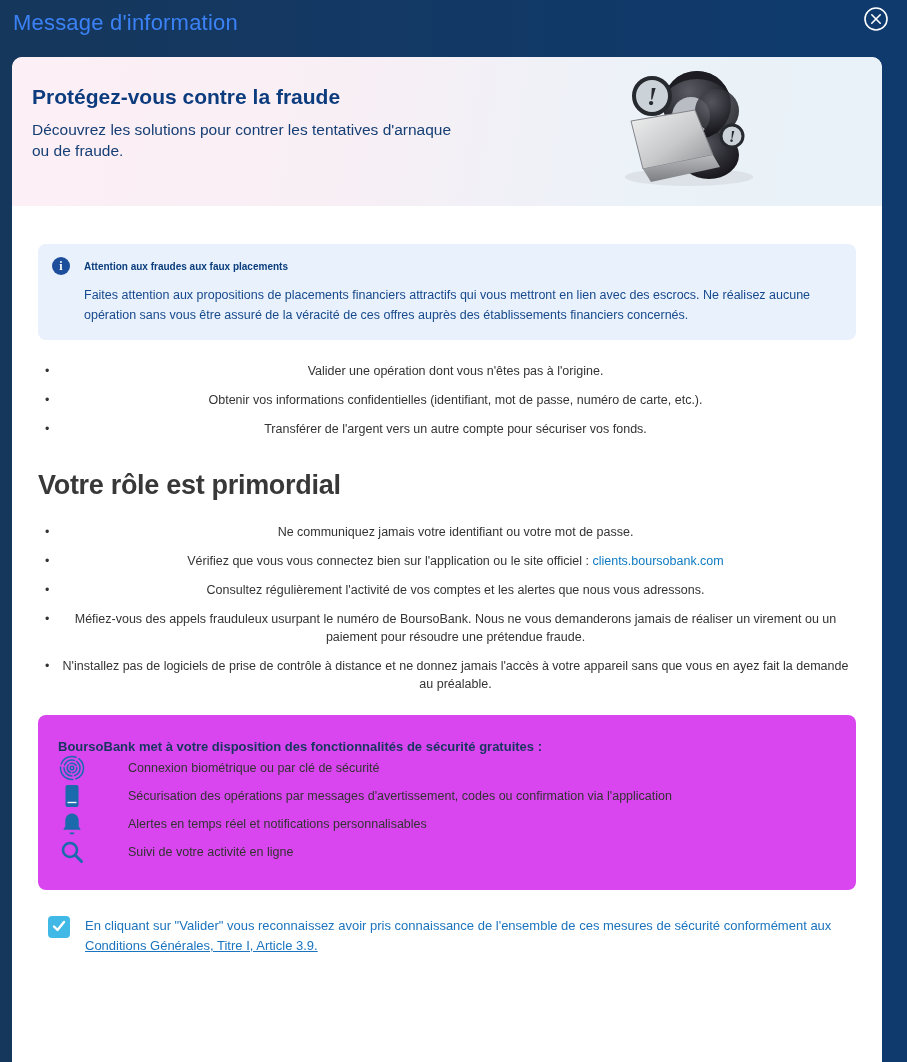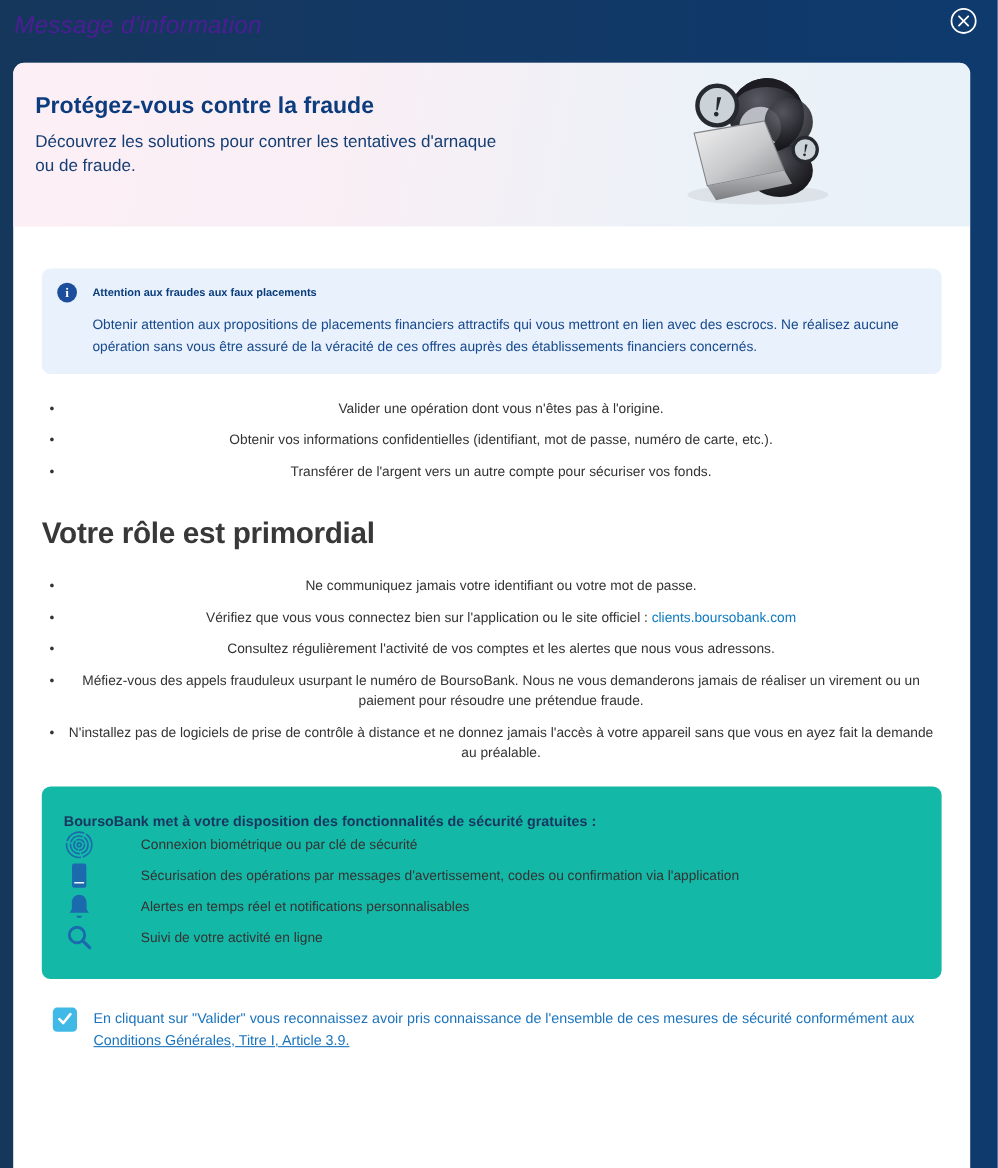--- a/index.html
+++ b/index.html
@@ -4,22 +4,22 @@
 <style>
   html,body{margin:0;padding:0;}
   body{
     width:907px;height:1062px;position:relative;overflow:hidden;
     background:linear-gradient(90deg,#16375c 0%,#0e3a6e 100%);
     font-family:"Liberation Sans",sans-serif;
     -webkit-font-smoothing:antialiased;
   }
   
   .titlebar-title{
-    position:absolute;top:10px;left:13px;color:#4c1d95;
-    font-size:22px;font-weight:400;letter-spacing:.2px;font-style:italic;
+    position:absolute;top:10px;left:13px;color:#3b82f6;
+    font-size:22px;font-weight:400;letter-spacing:.2px;
   }
   .close-btn{
     position:absolute;top:4px;right:16px;width:30px;height:30px;
     cursor:pointer;background:none;border:none;padding:0;
   }
   
   .card{
     position:absolute;left:12px;top:57px;width:870px;height:1005px;
     background:#ffffff;border-radius:10px 10px 0 0;overflow:hidden;
   }
@@ -61,21 +61,21 @@
   }
   .bullets{margin:22px 26px 0 26px;padding:0;list-style:none;}
   .bullets li{
     position:relative;padding-left:17px;margin-bottom:11px;
     font-size:12.5px;line-height:18px;color:#333333;max-width:810px;text-align:center;
   }
   .bullets li::before{content:"•";position:absolute;left:7px;color:#333333;}
   .inline-link{color:#0d7ac1;text-decoration:none;cursor:pointer;}
   
   .security-box{
-    margin:22px 26px 0 26px;background:#14b8a6;border-radius:8px;
+    margin:22px 26px 0 26px;background:#d946ef;border-radius:8px;
     padding:24px 20px 24px 20px;
   }
   .security-intro{font-size:13px;font-weight:700;color:#16365f;}
   .feature-row{display:flex;align-items:center;gap:42px;}
   .feature-icon{width:28px;height:28px;flex:0 0 28px;display:flex;align-items:center;justify-content:center;}
   .feature-label{font-size:12.5px;color:#333333;}
   
   .consent{display:flex;gap:15px;margin:26px 26px 0 36px;align-items:flex-start;}
   .consent-checkbox{
     width:22px;height:22px;flex:0 0 22px;border-radius:4px;background:#41b9e6;
@@ -135,21 +135,21 @@
         <text x="135" y="83" text-anchor="middle" font-family="Liberation Serif, serif" font-style="italic" font-weight="bold" font-size="16" fill="#26292e">!</text>
       </svg>
     </div>
   </div>
 
   <div class="alert">
     <div class="alert-head">
       <span class="alert-info-icon">i</span>
       <span class="alert-title">Attention aux fraudes aux faux placements</span>
     </div>
-    <p class="alert-body">Obtenir attention aux propositions de placements financiers attractifs qui vous mettront en lien avec des escrocs. Ne réalisez aucune opération sans vous être assuré de la véracité de ces offres auprès des établissements financiers concernés.</p>
+    <p class="alert-body">Faites attention aux propositions de placements financiers attractifs qui vous mettront en lien avec des escrocs. Ne réalisez aucune opération sans vous être assuré de la véracité de ces offres auprès des établissements financiers concernés.</p>
   </div>
 
   <ul class="bullets">
     <li>Valider une opération dont vous n'êtes pas à l'origine.</li>
     <li>Obtenir vos informations confidentielles (identifiant, mot de passe, numéro de carte, etc.).</li>
     <li>Transférer de l'argent vers un autre compte pour sécuriser vos fonds.</li>
   </ul>
 
   <h1 class="section-heading">Votre rôle est primordial</h1>
   <ul class="bullets">

